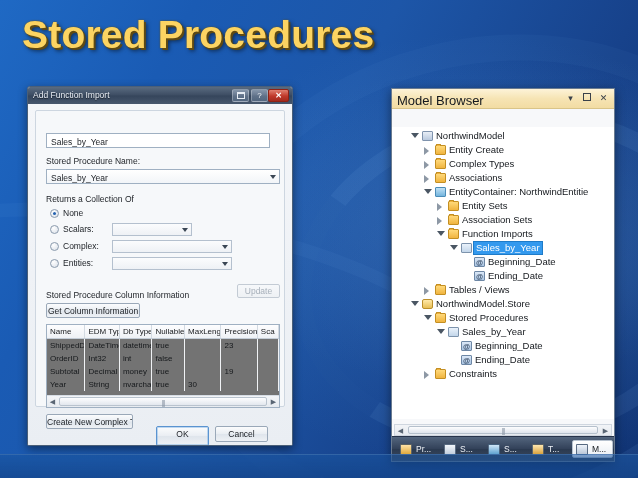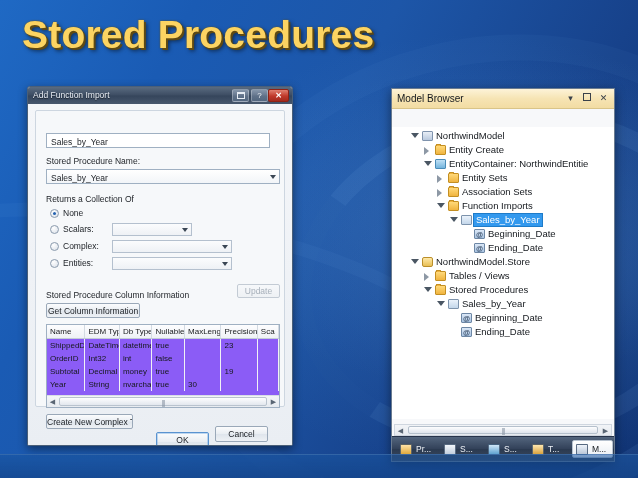--- a/index.html
+++ b/index.html
@@ -247,21 +247,21 @@
     background: linear-gradient(180deg, #f6f8fa 0%, #eef1f4 100%);
   }
   .dlg-button.default {
     border-color: #5a93d0;
     box-shadow: inset 0 0 0 1px rgba(140,185,230,0.55);
   }
 
   
   #grid {
     position: absolute;
-    background: #8b5cf6;
+    background: #737373;
     border: 1px solid #9fb0c2;
     box-sizing: border-box;
     overflow: hidden;
   }
   #grid table {
     border-collapse: collapse;
     width: 100%;
     font-size: 8px;
     table-layout: fixed;
   }
@@ -334,21 +334,21 @@
   #browser-header {
     position: absolute;
     left: 0; right: 0; top: 0;
     height: 19px;
     background: linear-gradient(180deg, #fdf3d8 0%, #f6e4b4 50%, #f2dca3 100%);
     border-bottom: 1px solid #d9c488;
   }
   #browser-title {
     position: absolute;
     left: 5px; top: 4px;
-    font-size: 10px;
+    font-size: 13px;
     color: #14181d;
     white-space: nowrap;
   }
   .hdr-icon {
     position: absolute;
     top: 4px;
     font-size: 9px;
     color: #3a414a;
     line-height: 10px;
     text-align: center;
@@ -666,21 +666,21 @@
               <span class="thumb-grip">|||</span>
             </div>
             <span class="sb-arrow right">▶</span>
           </div>
         </div>
 
         <div class="dlg-button" style="left:10px; top:303px; width:87px; height:15px; line-height:14px;">Create New Complex Type</div>
 
       </div>
 
-      <div class="dlg-button default" style="left:128px; top:322px; width:53px; height:20px; line-height:15px;margin-top:6px;">OK</div>
+      <div class="dlg-button default" style="left:128px; top:322px; width:53px; height:20px; line-height:15px;">OK</div>
       <div class="dlg-button" style="left:187px; top:322px; width:53px; height:16px; line-height:15px;">Cancel</div>
     </div>
   </div>
 
   <div id="browser">
 
     <div id="browser-header">
       <div id="browser-title">Model Browser</div>
       <div class="hdr-icon" id="hdr-dropdown">▾</div>
       <div class="hdr-icon" id="hdr-maximize"><span class="sq-glyph"></span></div>
@@ -693,20 +693,30 @@
           <span class="expander open" style="left: 19px;"></span>
           <span class="tree-icon icon-model" style="left: 30px;"></span>
           <span class="tree-label" style="left: 44px; text-align: center;">NorthwindModel</span>
         </div>
         <div class="tree-row">
           <span class="expander closed" style="left: 32px;"></span>
           <span class="tree-icon icon-folder" style="left: 43px;"></span>
           <span class="tree-label" style="left: 57px;">Entity Create</span>
         </div>
         <div class="tree-row">
+          <span class="expander closed" style="left: 32px;"></span>
+          <span class="tree-icon icon-folder" style="left: 43px;"></span>
+          <span class="tree-label" style="left: 57px;">Complex Types</span>
+        </div>
+        <div class="tree-row">
+          <span class="expander closed" style="left: 32px;"></span>
+          <span class="tree-icon icon-folder" style="left: 43px;"></span>
+          <span class="tree-label" style="left: 57px;">Associations</span>
+        </div>
+        <div class="tree-row">
           <span class="expander open" style="left: 32px;"></span>
           <span class="tree-icon icon-container" style="left: 43px;"></span>
           <span class="tree-label" style="left: 57px;">EntityContainer: NorthwindEntitie</span>
         </div>
         <div class="tree-row">
           <span class="expander closed" style="left: 45px;"></span>
           <span class="tree-icon icon-folder" style="left: 56px;"></span>
           <span class="tree-label" style="left: 70px;">Entity Sets</span>
         </div>
         <div class="tree-row">
@@ -726,46 +736,51 @@
         </div>
         <div class="tree-row">
           <span class="tree-icon icon-param" style="left: 82px;">@</span>
           <span class="tree-label" style="left: 96px;">Beginning_Date</span>
         </div>
         <div class="tree-row">
           <span class="tree-icon icon-param" style="left: 82px;">@</span>
           <span class="tree-label" style="left: 96px;">Ending_Date</span>
         </div>
         <div class="tree-row">
+          <span class="expander closed" style="left: 32px;"></span>
+          <span class="tree-icon icon-folder" style="left: 43px;"></span>
+          <span class="tree-label" style="left: 57px;">Tables / Views</span>
+        </div>
+        <div class="tree-row">
           <span class="expander open" style="left: 19px;"></span>
           <span class="tree-icon icon-store" style="left: 30px;"></span>
           <span class="tree-label" style="left: 44px;">NorthwindModel.Store</span>
         </div>
         <div class="tree-row">
-          <span class="expander closed" style="left: 32px;"></span>
-          <span class="tree-icon icon-folder" style="left: 43px;"></span>
-          <span class="tree-label" style="left: 57px;">Tables / Views</span>
-        </div>
-        <div class="tree-row">
           <span class="expander open" style="left: 32px;"></span>
           <span class="tree-icon icon-folder" style="left: 43px;"></span>
           <span class="tree-label" style="left: 57px;">Stored Procedures</span>
         </div>
         <div class="tree-row">
           <span class="expander open" style="left: 45px;"></span>
           <span class="tree-icon icon-func" style="left: 56px;"></span>
           <span class="tree-label" style="left: 70px;">Sales_by_Year</span>
         </div>
         <div class="tree-row">
           <span class="tree-icon icon-param" style="left: 69px;">@</span>
           <span class="tree-label" style="left: 83px;">Beginning_Date</span>
         </div>
         <div class="tree-row">
           <span class="tree-icon icon-param" style="left: 69px;">@</span>
           <span class="tree-label" style="left: 83px;">Ending_Date</span>
+        </div>
+        <div class="tree-row">
+          <span class="expander closed" style="left: 32px;"></span>
+          <span class="tree-icon icon-folder" style="left: 43px;"></span>
+          <span class="tree-label" style="left: 57px;">Constraints</span>
         </div>
       </div>
 
     <div id="browser-hscroll">
       <span class="sb-arrow left">◀</span>
       <div class="thumb">
         <span class="thumb-grip">|||</span>
       </div>
       <span class="sb-arrow right">▶</span>
     </div>

